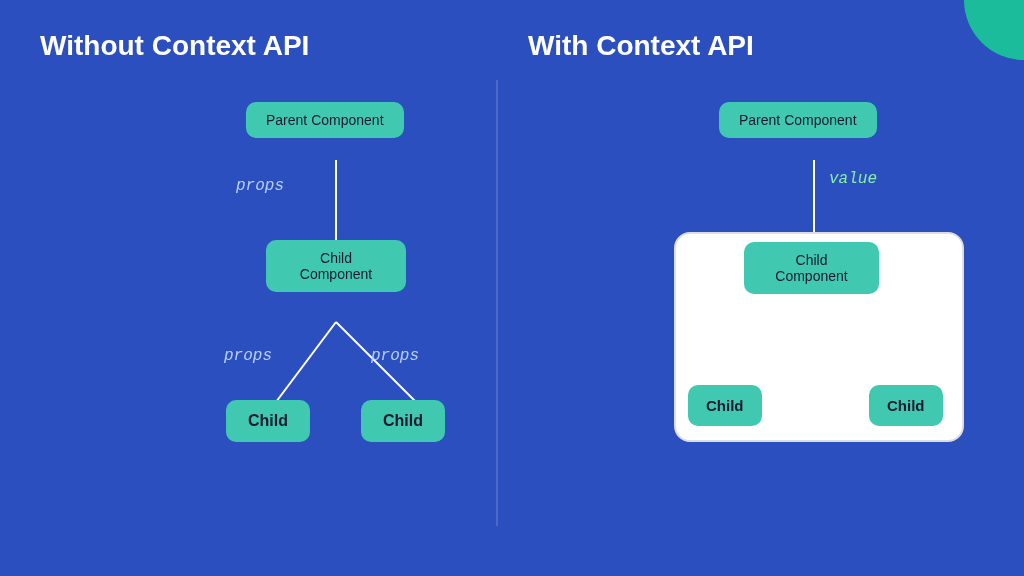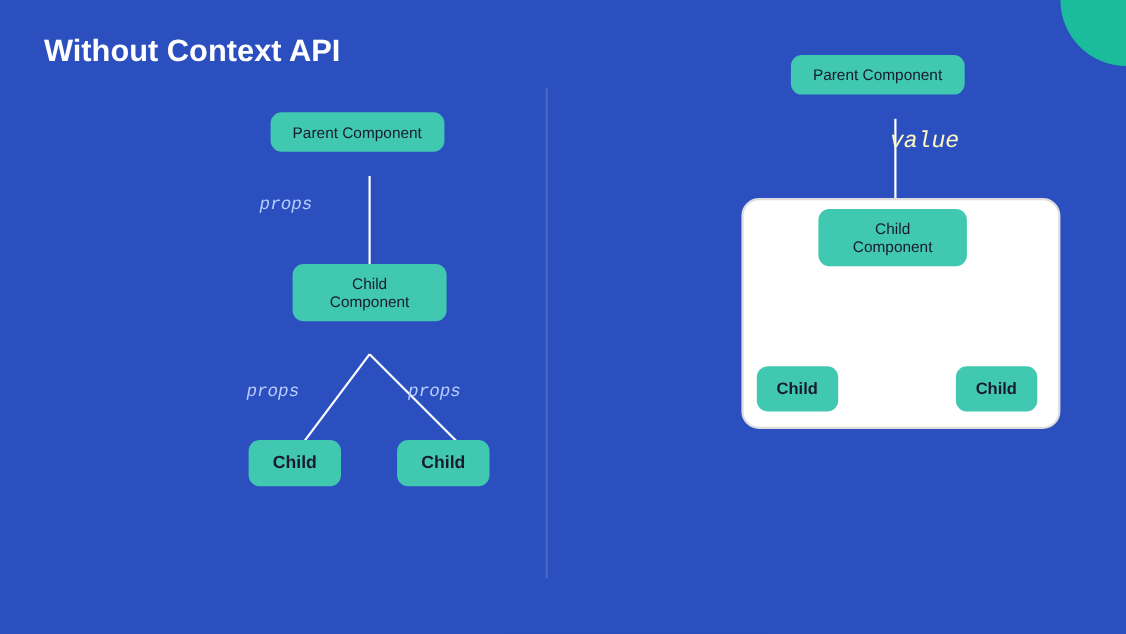--- a/index.html
+++ b/index.html
@@ -124,37 +124,38 @@
           <span>Child</span>
         </div>
 
       </div>
     </div>
   </div>
 
   <div style="width:2px; background:rgba(255,255,255,0.15); margin: 50px 0 30px 0;"></div>
 
   <div class="panel" style="padding-left: 30px;">
+    <div class="panel-title">With Context API</div>
     <div class="diagram-area">
       <div class="right-svg-container">
 
         <svg width="340" height="400">
 
           <line x1="170" y1="68" x2="170" y2="145" stroke="white" stroke-width="2"></line>
 
           <line x1="170" y1="225" x2="95" y2="295" stroke="#222" stroke-width="2"></line>
 
           <line x1="170" y1="225" x2="260" y2="295" stroke="#222" stroke-width="2"></line>
         </svg>
 
         <div style="position:absolute; top:10px; left:75px; background:#40c8b0; border-radius:10px; padding:10px 20px; font-size:14px; font-weight:500; color:#1a1a2e; text-align:center; white-space:nowrap;">
           <span>Parent Component</span>
         </div>
 
-        <div style="position:absolute; top:78px; left:165px; font-family:'Courier New',monospace; color:#fef9c3; font-size:21px; font-style:italic;">
+        <div style="position:absolute; top:78px; left:185px; font-family:'Courier New',monospace; color:#86efac; font-size:16px; font-style:italic;">
           <span>value</span>
         </div>
 
         <div style="position:absolute; top:140px; left:30px; width:290px; height:210px; background:white; border-radius:16px; border:2px solid #ddd;">
         </div>
 
         <div style="position:absolute; top:150px; left:100px; background:#40c8b0; border-radius:10px; padding:10px 20px; font-size:14px; font-weight:500; color:#1a1a2e; text-align:center; width:135px; z-index:2;">
           <span>Child<br>Component</span>
         </div>
 

